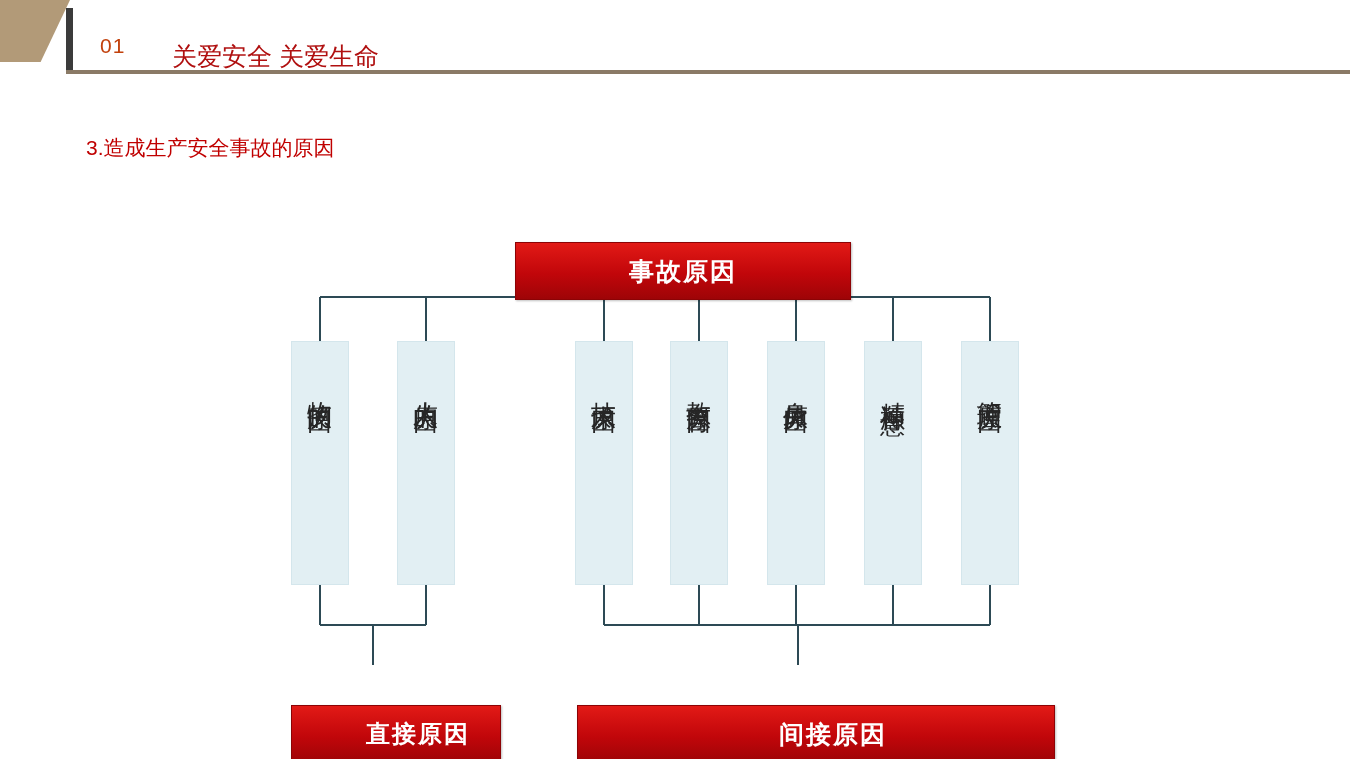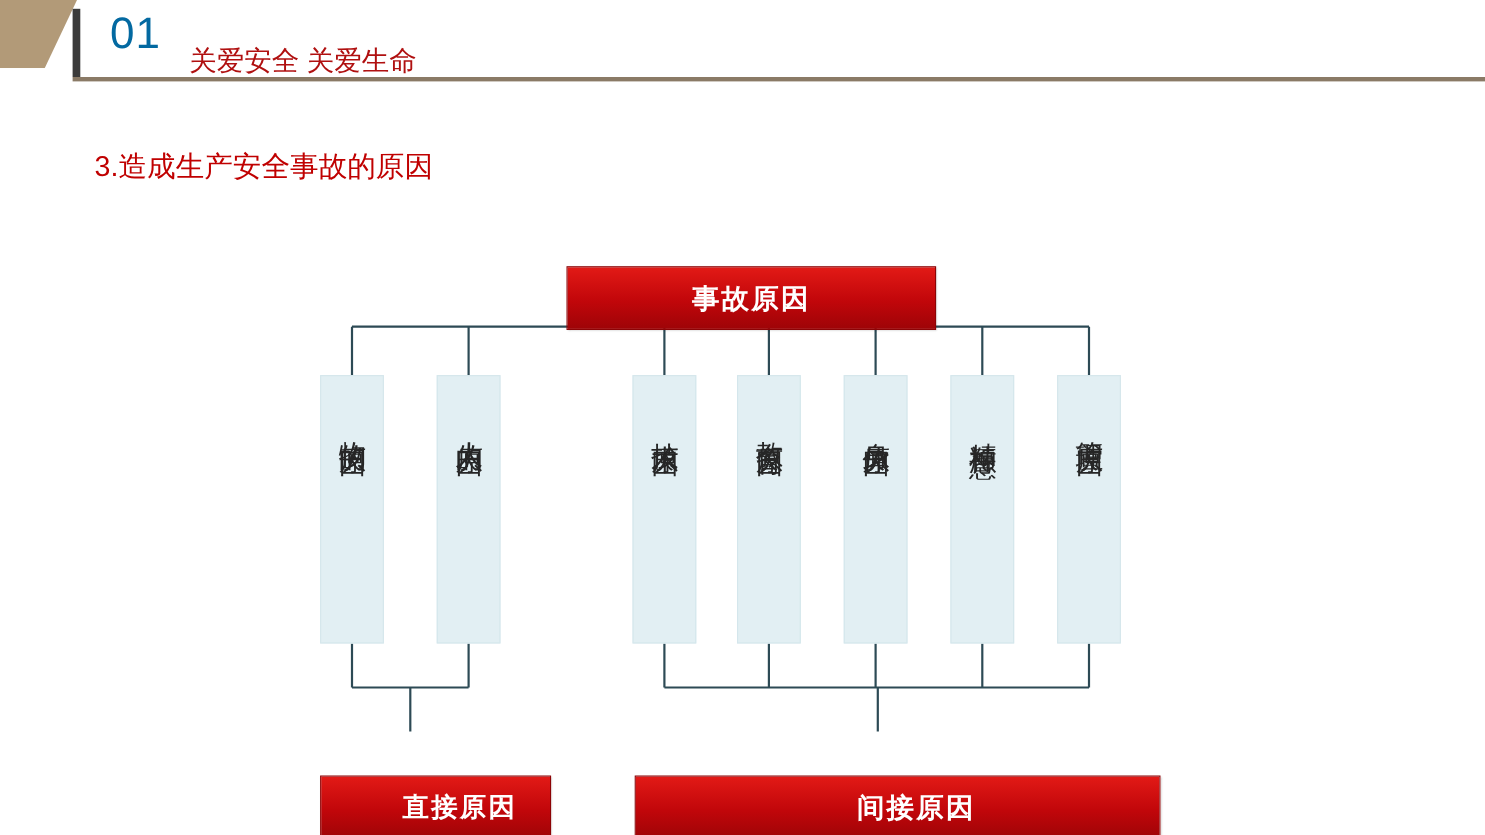--- a/index.html
+++ b/index.html
@@ -30,23 +30,23 @@
     clip-path: polygon(0 0, 100% 0, 58% 100%, 0 100%);
   }
   #header-bar-vertical {
     position: absolute;
     left: 66px; top: 8px;
     width: 7px; height: 62px;
     background: #3b3b3b;
   }
   #header-number {
     position: absolute;
-    left: 100px; top: 11px;
-    font-size: 40px;
-    color: #0369a1;
+    left: 100px; top: 26px;
+    font-size: 21px;
+    color: #c2410c;
     letter-spacing: 1px;
     line-height: 40px;
   }
   #header-title {
     position: absolute;
     left: 172px; top: 14px;
     font-size: 25px;
     color: #b01010;
     line-height: 44px;
     white-space: nowrap;
@@ -56,21 +56,21 @@
     position: absolute;
     left: 66px; top: 70px;
     width: 1284px; height: 4px;
     background: #8a7a66;
   }
 
   
   #section-label {
     position: absolute;
     left: 86px; top: 134px;
-    font-size: 26px;
+    font-size: 21px;
     color: #c00000;
     white-space: nowrap;
   }
 
   
   #diagram {
     position: absolute;
     left: 0; top: 0;
     width: 1350px;
     height: 759px;

